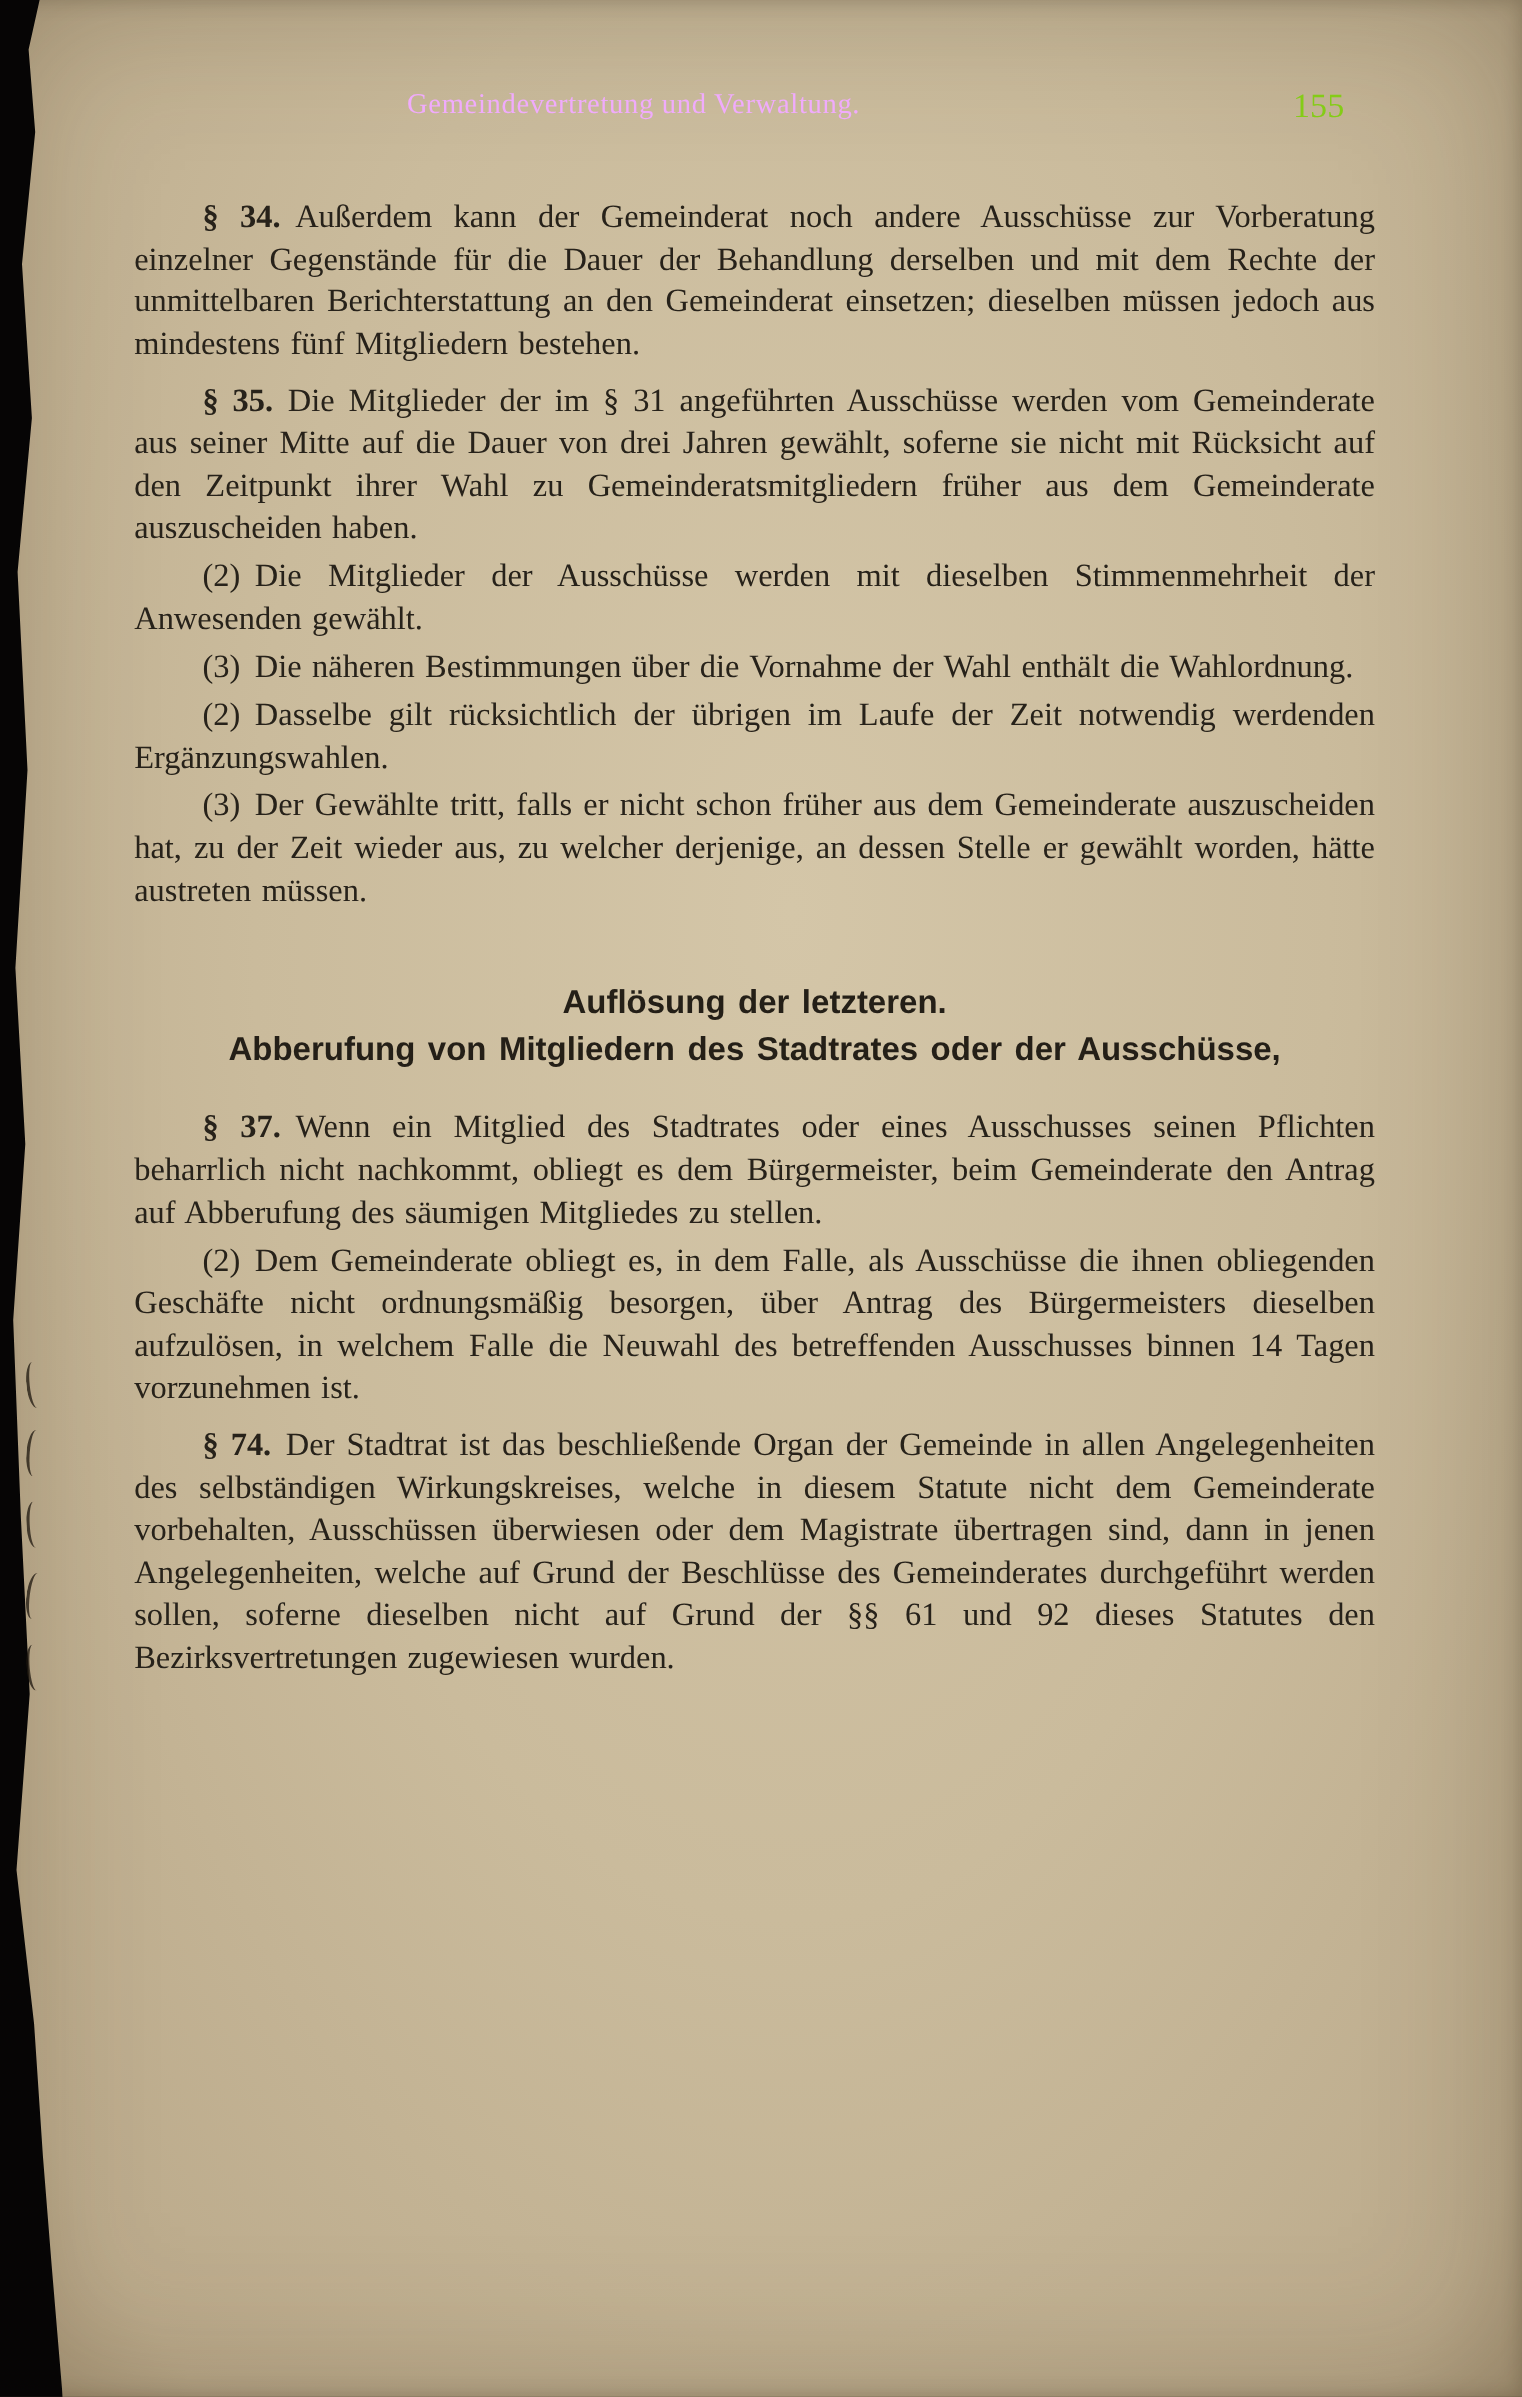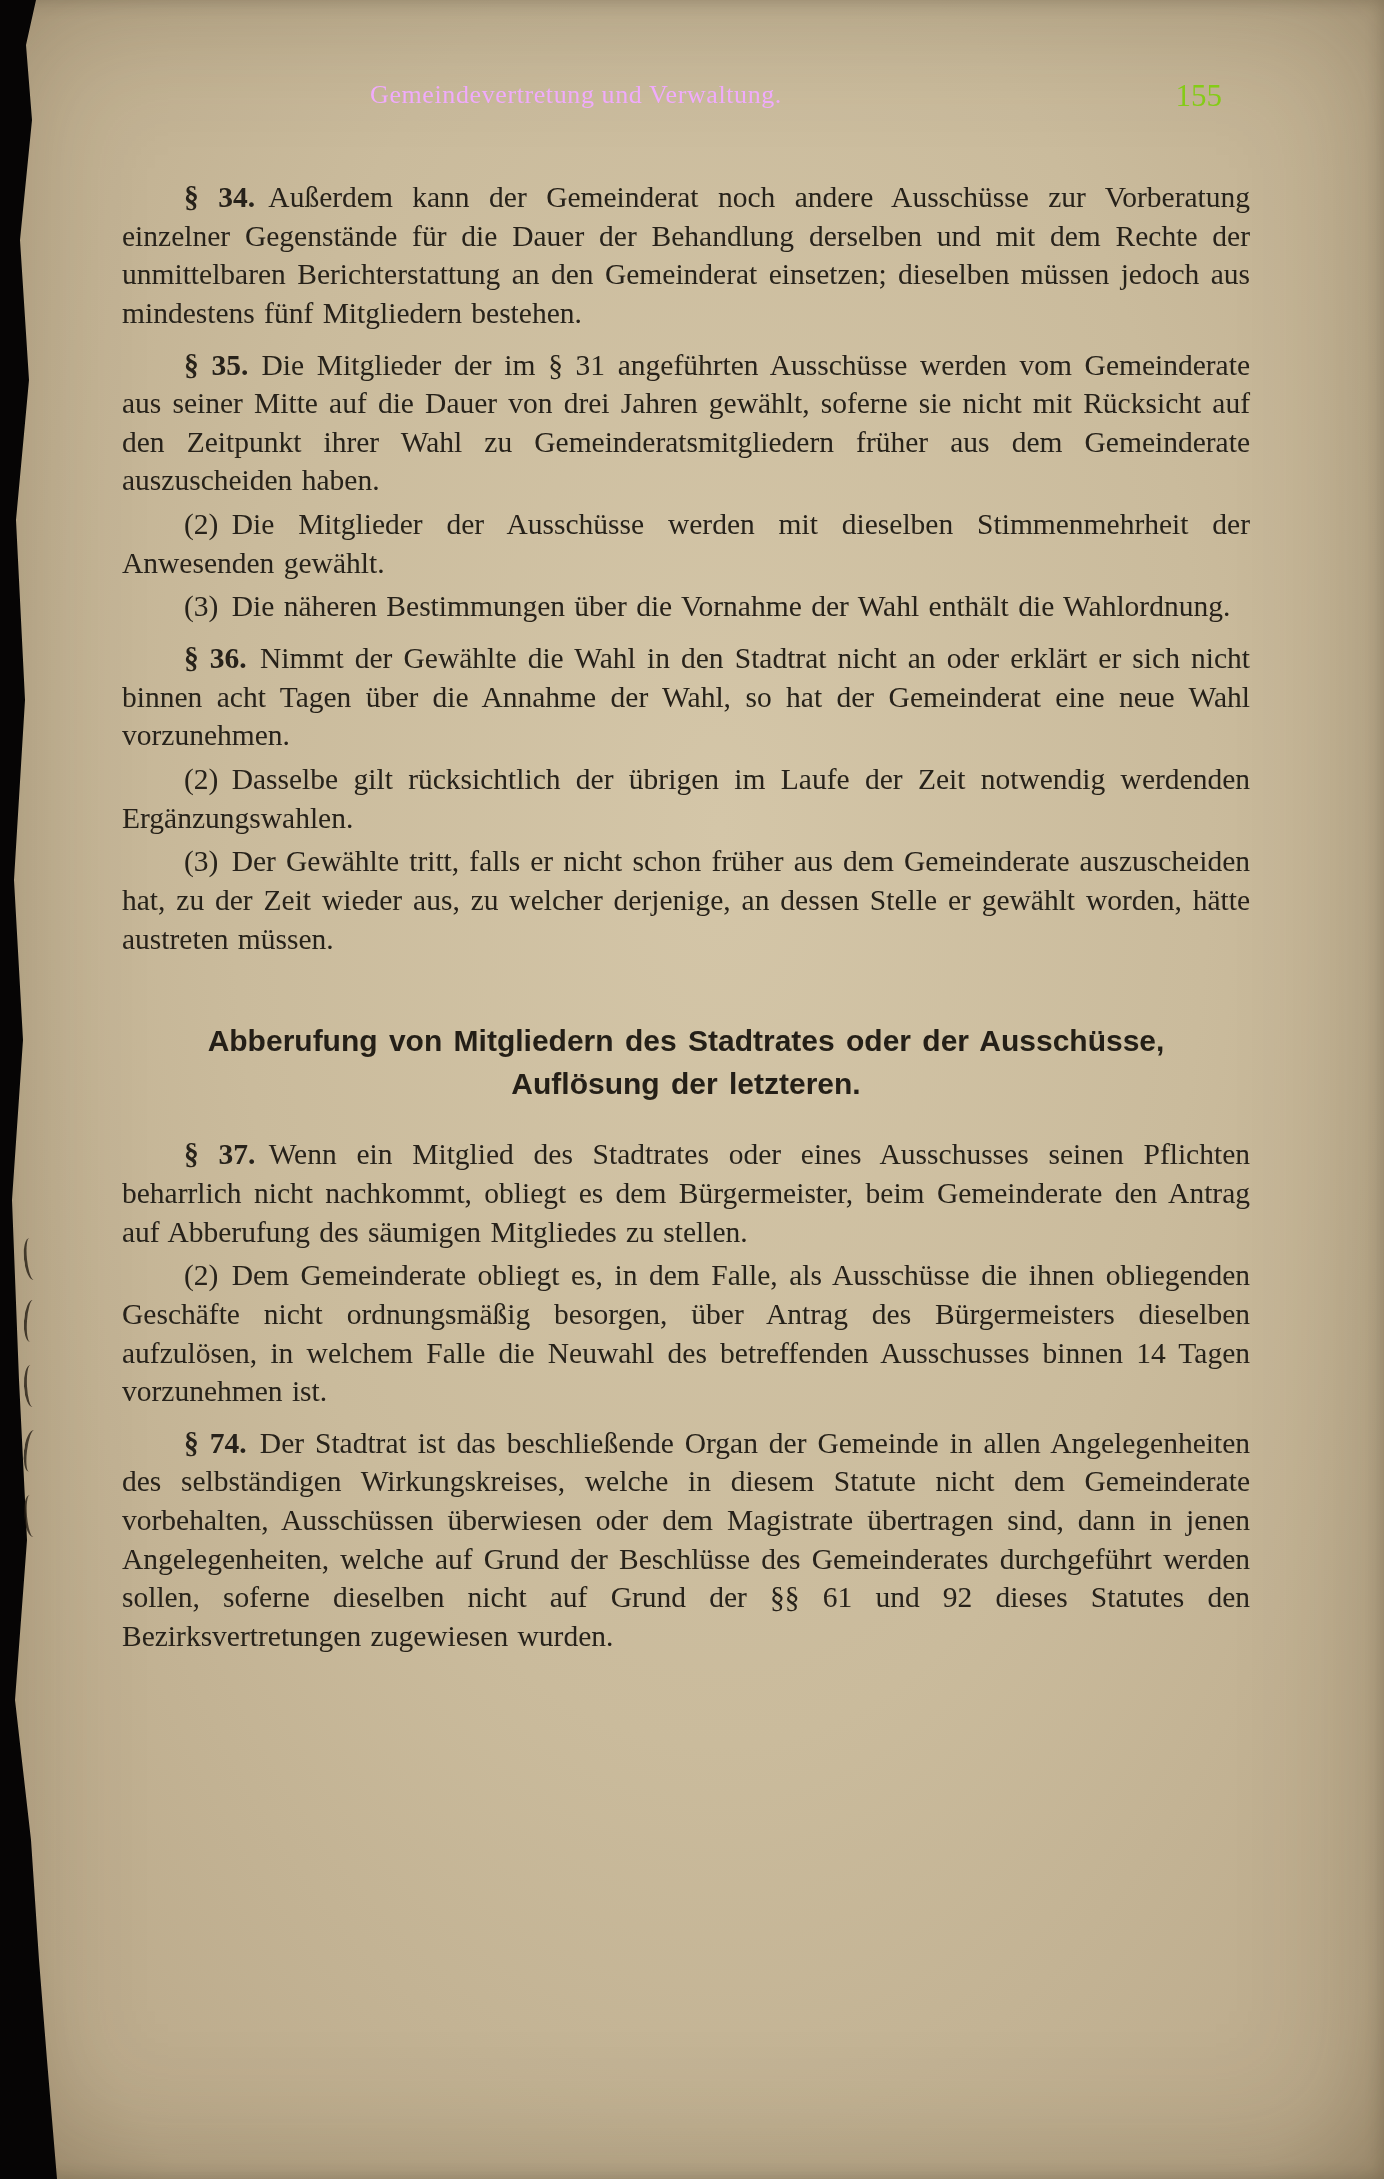--- a/index.html
+++ b/index.html
@@ -97,29 +97,28 @@
   <div class="body-text">
 
     <p class="para section-start"><span class="lead lead-bold">§ 34.</span><span>Außerdem kann der Gemeinderat noch andere Ausschüsse zur Vorberatung einzelner Gegenstände für die Dauer der Behandlung derselben und mit dem Rechte der unmittelbaren Berichterstattung an den Gemeinderat einsetzen; dieselben müssen jedoch aus mindestens fünf Mitgliedern bestehen.</span></p>
 
     <p class="para section-start"><span class="lead lead-bold">§ 35.</span><span>Die Mitglieder der im § 31 angeführten Ausschüsse werden vom Gemeinderate aus seiner Mitte auf die Dauer von drei Jahren gewählt, soferne sie nicht mit Rücksicht auf den Zeitpunkt ihrer Wahl zu Gemeinderatsmitgliedern früher aus dem Gemeinderate auszuscheiden haben.</span></p>
 
     <p class="para"><span class="lead">(2)</span><span>Die Mitglieder der Ausschüsse werden mit dieselben Stimmenmehrheit der Anwesenden gewählt.</span></p>
 
     <p class="para"><span class="lead">(3)</span><span>Die näheren Bestimmungen über die Vornahme der Wahl enthält die Wahlordnung.</span></p>
 
-    <p class="para section-start"><span class="lead lead-bold">§ 36.</span><span>Nimmt der Gewählte die Wahl in den Stadtrat nicht an oder erklärt er sich nicht binnen acht Tagen über die Annahme der Wahl, so hat der Gemeinderat eine neue Wahl vorzunehmen.</span></p>
 
     <p class="para"><span class="lead">(2)</span><span>Dasselbe gilt rücksichtlich der übrigen im Laufe der Zeit notwendig werdenden Ergänzungswahlen.</span></p>
 
     <p class="para"><span class="lead">(3)</span><span>Der Gewählte tritt, falls er nicht schon früher aus dem Gemeinderate auszuscheiden hat, zu der Zeit wieder aus, zu welcher derjenige, an dessen Stelle er gewählt worden, hätte austreten müssen.</span></p>
 
     <h2 class="subheading">
+        <span class="line">Auflösung der letzteren.</span>
         <span class="line">Abberufung von Mitgliedern des Stadtrates oder der Ausschüsse,</span>
-        <span class="line">Auflösung der letzteren.</span>
       </h2>
 
     <p class="para section-start"><span class="lead lead-bold">§ 37.</span><span>Wenn ein Mitglied des Stadtrates oder eines Ausschusses seinen Pflichten beharrlich nicht nachkommt, obliegt es dem Bürgermeister, beim Gemeinderate den Antrag auf Abberufung des säumigen Mitgliedes zu stellen.</span></p>
 
     <p class="para"><span class="lead">(2)</span><span>Dem Gemeinderate obliegt es, in dem Falle, als Ausschüsse die ihnen obliegenden Geschäfte nicht ordnungsmäßig besorgen, über Antrag des Bürgermeisters dieselben aufzulösen, in welchem Falle die Neuwahl des betreffenden Ausschusses binnen 14 Tagen vorzunehmen ist.</span></p>
 
 
 
     <p class="para section-start"><span class="lead lead-bold">§ 74.</span><span>Der Stadtrat ist das beschließende Organ der Gemeinde in allen Angelegenheiten des selbständigen Wirkungskreises, welche in diesem Statute nicht dem Gemeinderate vorbehalten, Ausschüssen überwiesen oder dem Magistrate übertragen sind, dann in jenen Angelegenheiten, welche auf Grund der Beschlüsse des Gemeinderates durchgeführt werden sollen, soferne dieselben nicht auf Grund der §§ 61 und 92 dieses Statutes den Bezirksvertretungen zugewiesen wurden.</span></p>
 

